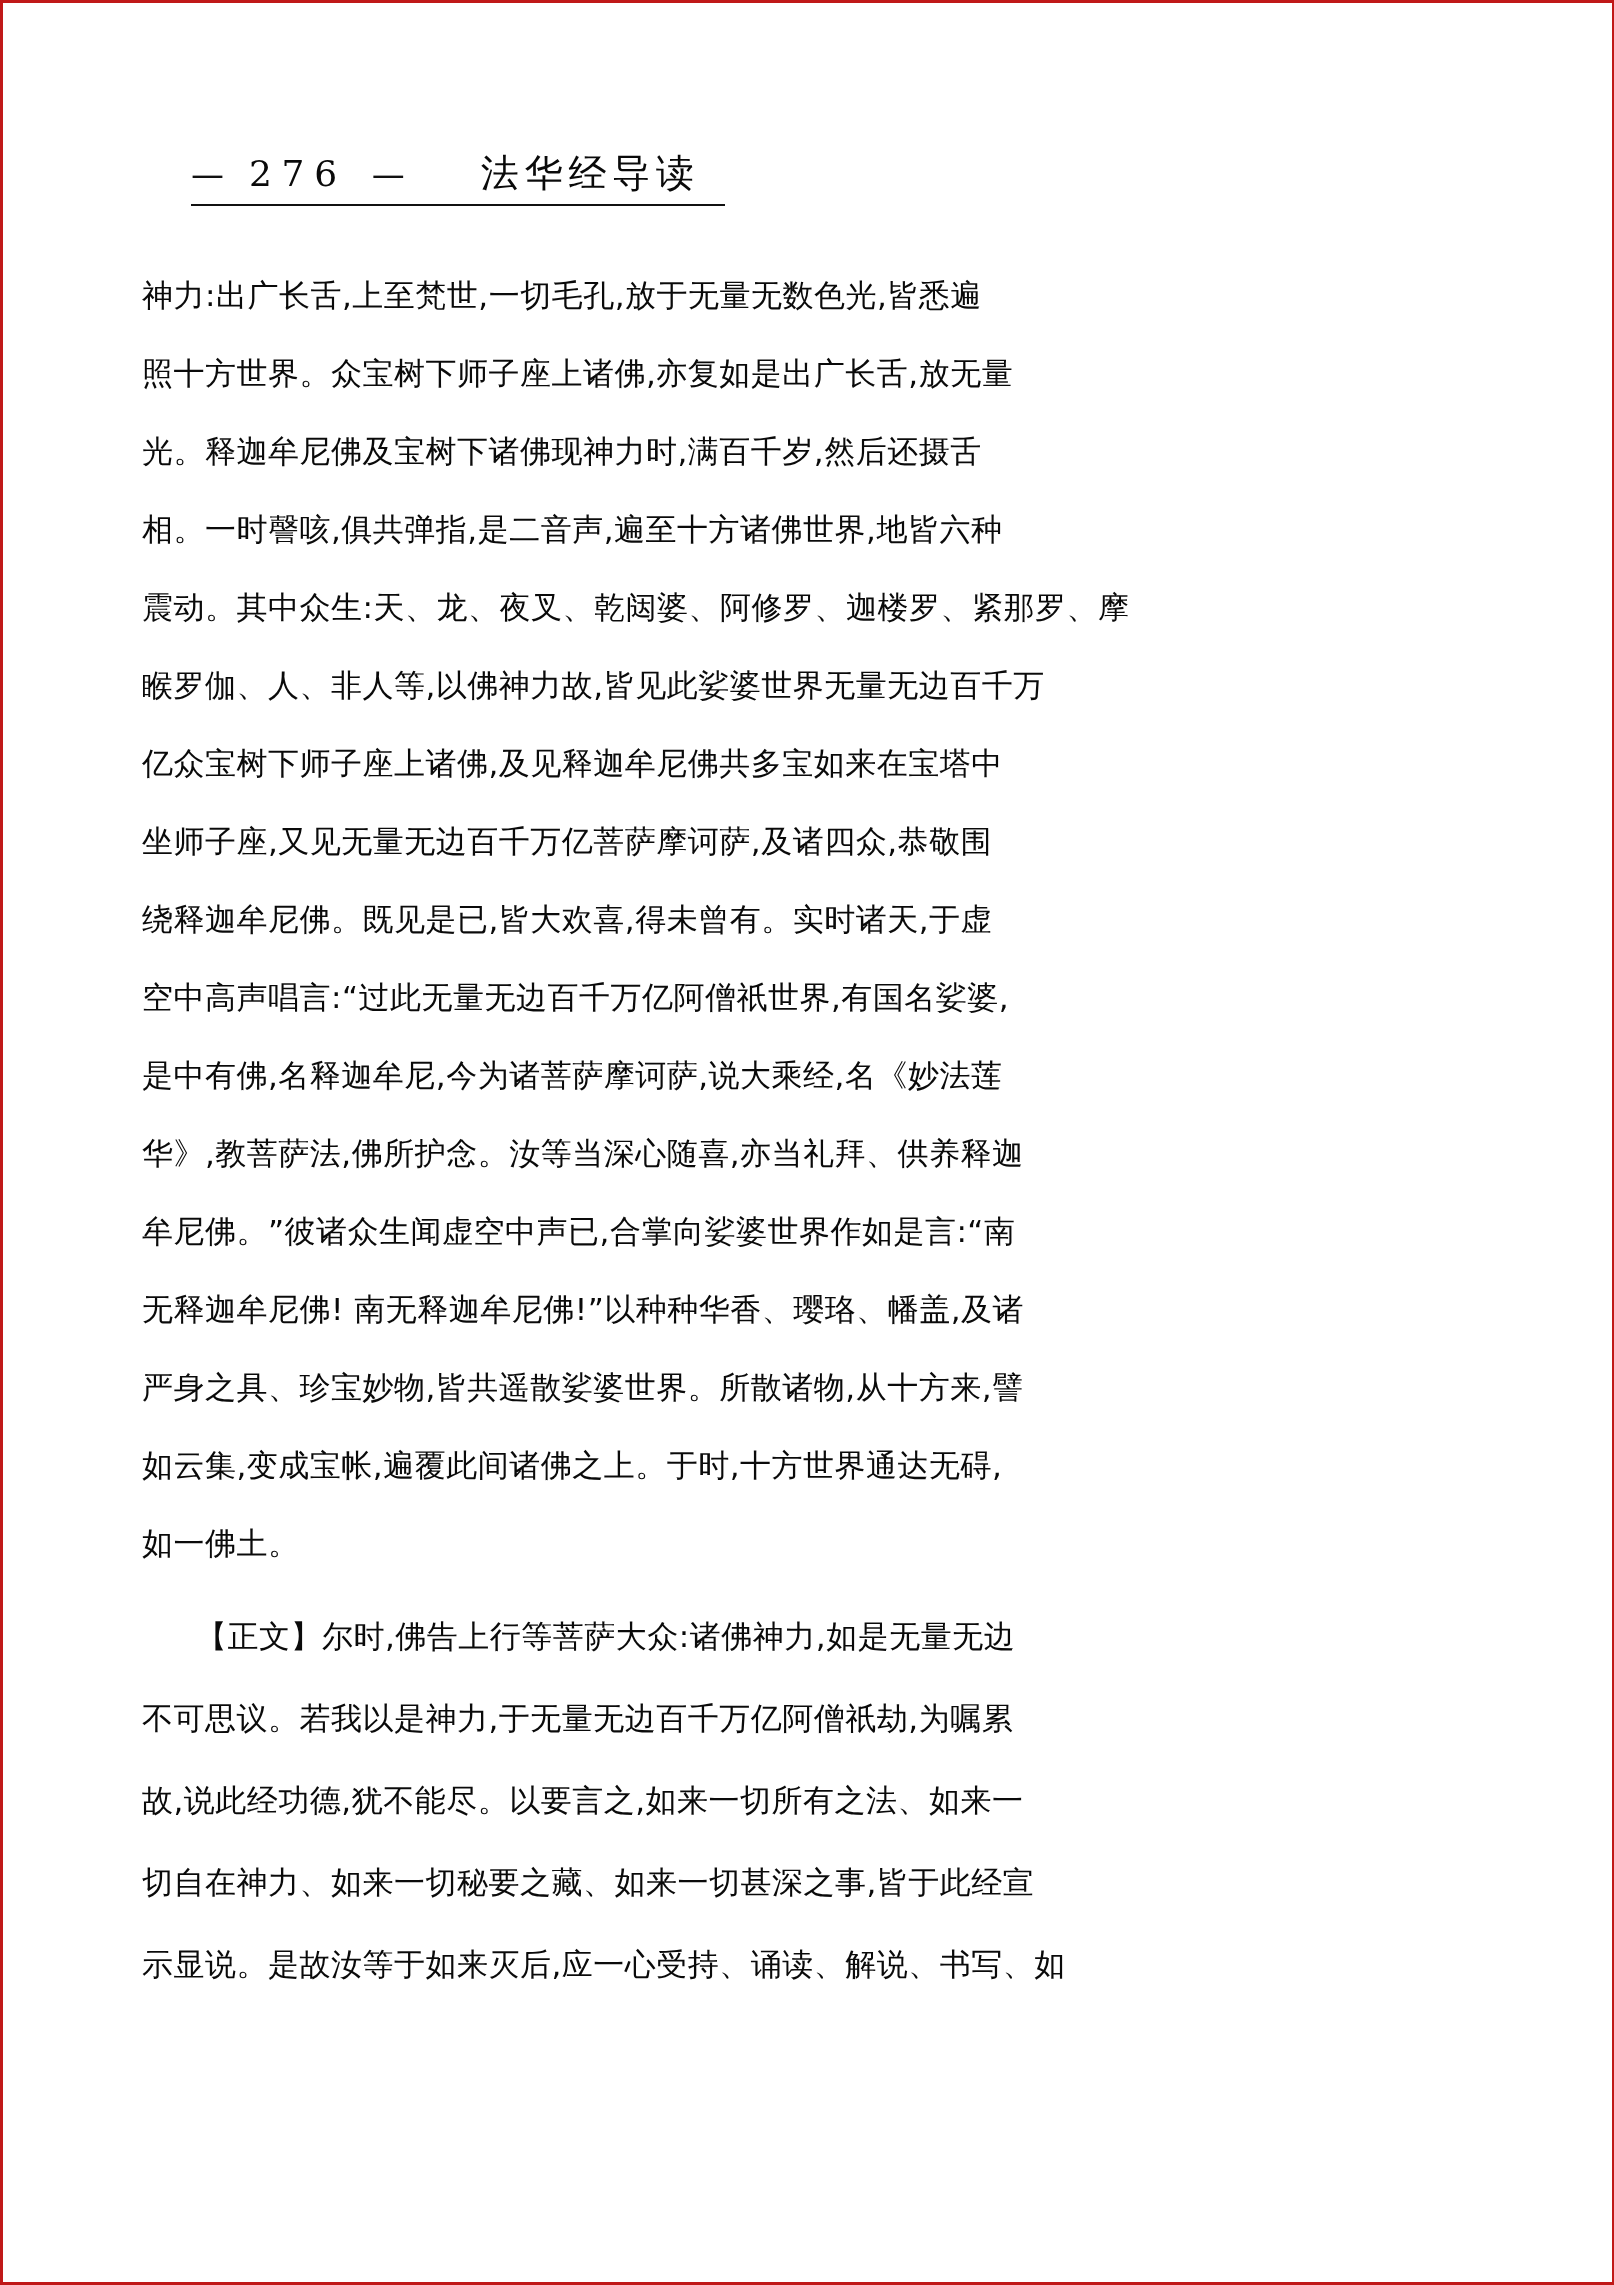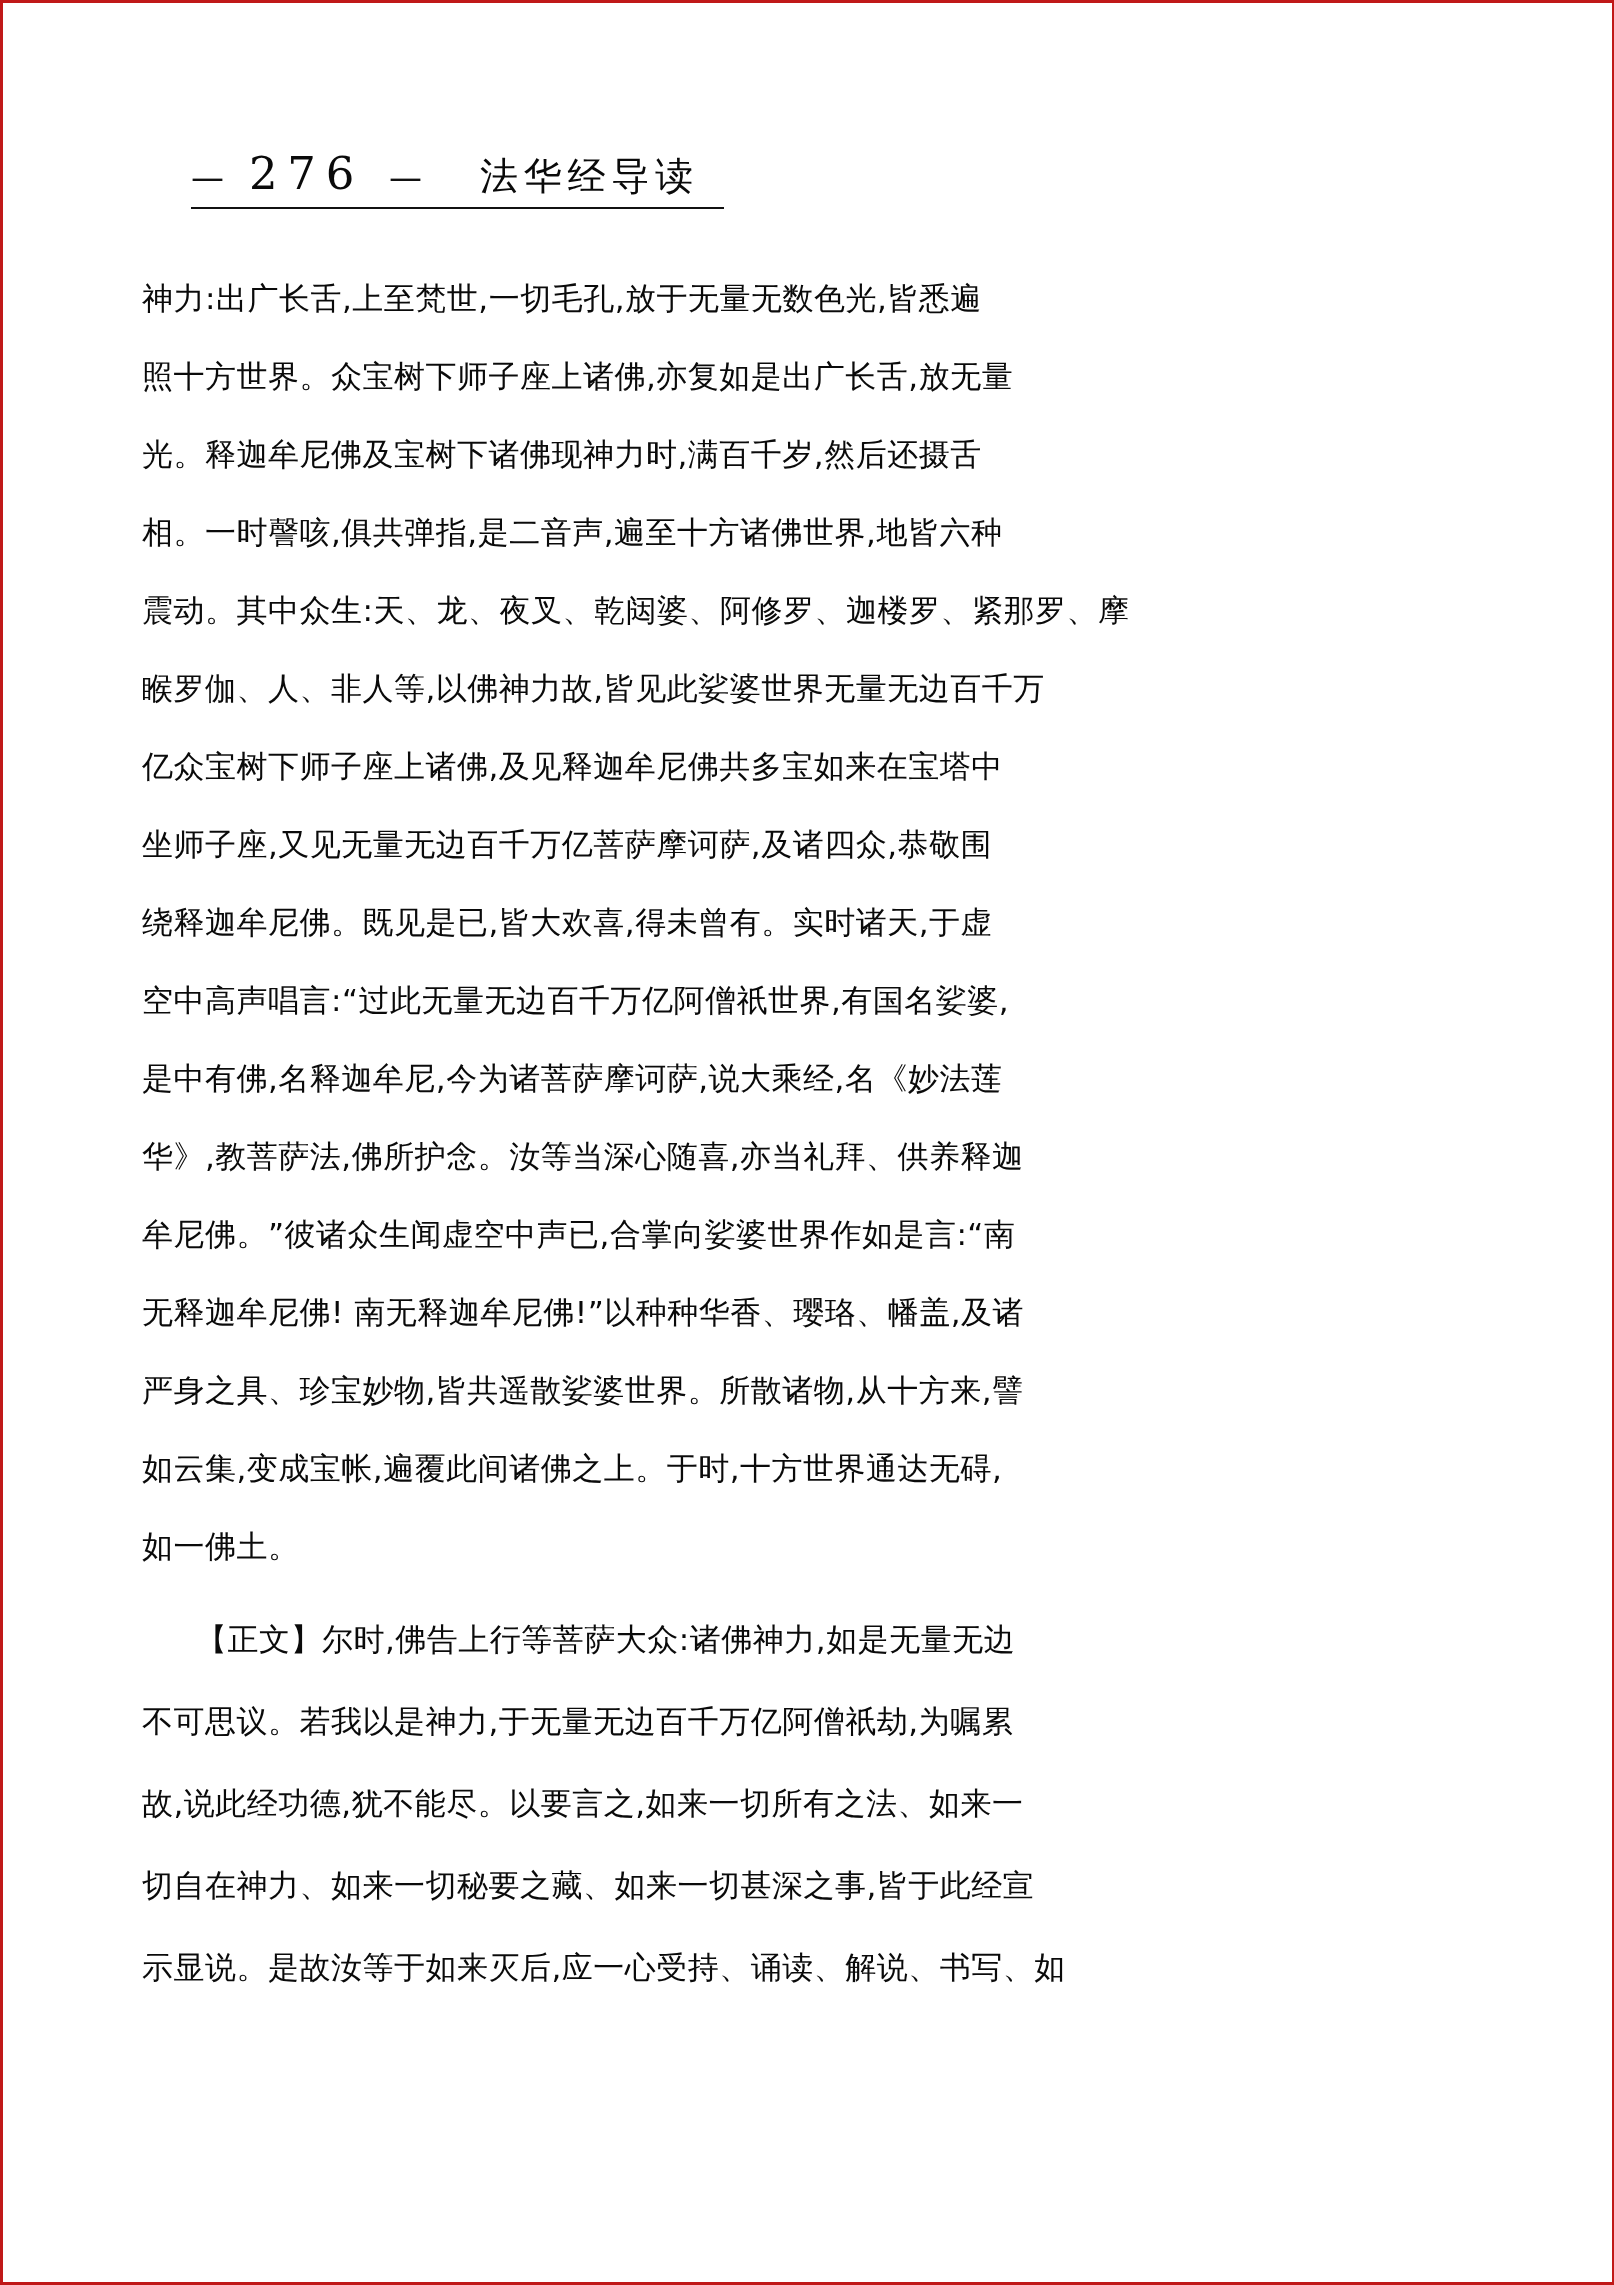--- a/index.html
+++ b/index.html
@@ -31,26 +31,26 @@
     font-size: 37px;
     line-height: 47px;
     white-space: nowrap;
   }
   .running-head .dash {
     font-size: 33px;
     color: #111;
   }
   .running-head .pageno {
     margin: 0 25px;
-    font-size: 45px;
+    font-size: 36px;
     letter-spacing: 9.7px;
     font-family: "DejaVu Serif", serif;
   }
   .running-head .booktitle {
-    margin-left: 58px;
+    margin-left: 76px;
     font-size: 38px;
     letter-spacing: 5.8px;
     font-weight: 500;
   }
   .body-text {
     font-size: 31px;
     line-height: 78px;
     white-space: pre-line;
     letter-spacing: 0.5px;
     text-align: justify;

